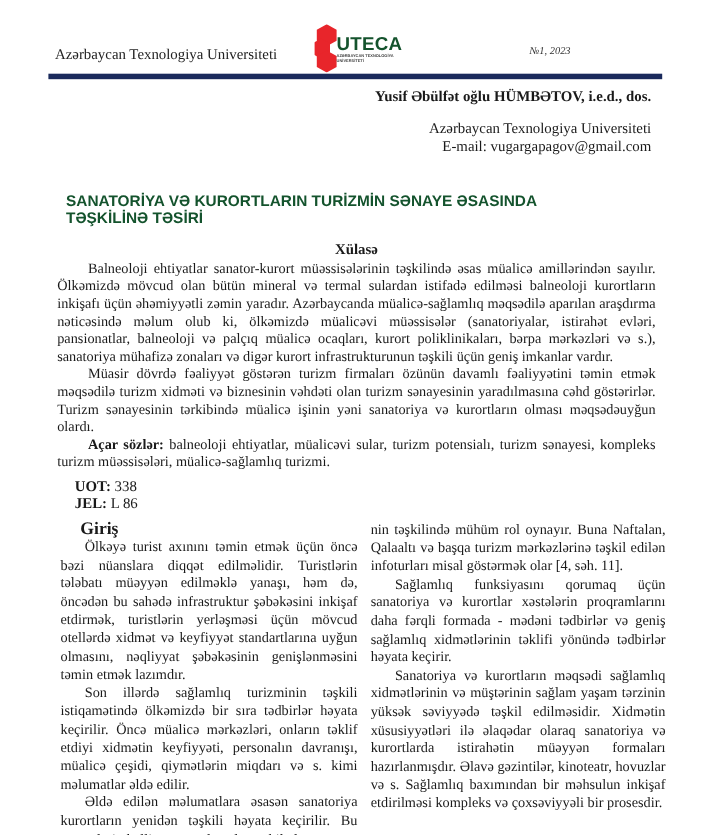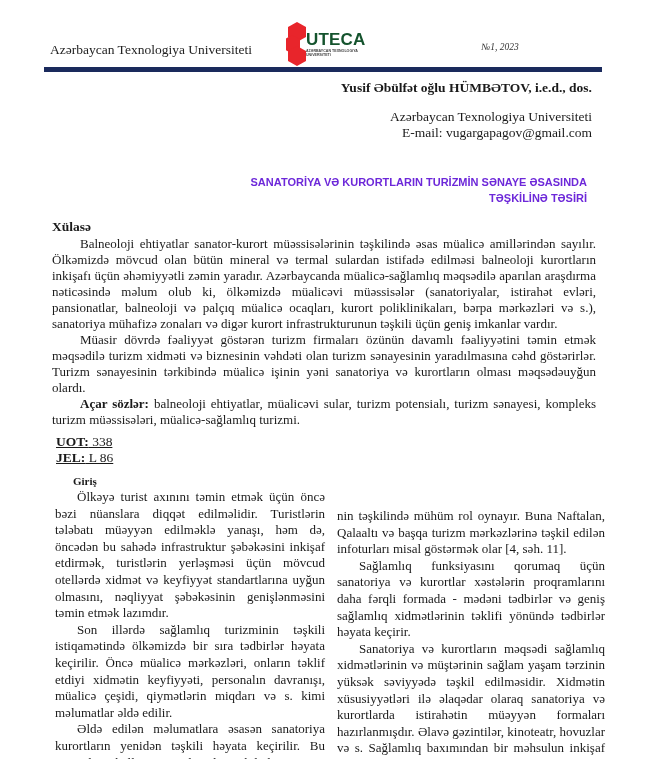--- a/index.html
+++ b/index.html
@@ -13,36 +13,36 @@
     .logo-text { position: absolute; left: 20px; top: 8px; font-family: "Liberation Sans", sans-serif; font-weight: bold; font-size: 17px; color: #14532d; letter-spacing: 0.2px; }
     .logo-sub { position: absolute; left: 20px; top: 27px; font-family: "Liberation Sans", sans-serif; font-size: 3.6px; line-height: 4px; color: #444; font-weight: bold; width: 60px; }
     .header-right { position: absolute; left: 385px; top: 40px; width: 230px; text-align: center; font-style: italic; font-size: 9.5px; color: #333; line-height: 14px; }
     .header-bar { position: absolute; left: 44px; top: 67px; width: 558px; height: 5px; background: #1a2a5c; }
 
     .authors { position: absolute; right: 55px; top: 80px; text-align: right; font-size: 13.5px; line-height: 16px; }
     .author-name { font-weight: bold; }
     .author-gap { height: 13px; }
     .affil { font-size: 13.5px; line-height: 16px; }
 
-    .title { position: absolute; left: 60px; width: 527px; top: 174px; text-align: right; font-family: "Liberation Sans", sans-serif; font-weight: bold; font-size: 11px; line-height: 16px; color: #6d28d9; }
+    .title { position: absolute; left: 60px; width: 527px; top: 174px; text-align: left; font-family: "Liberation Sans", sans-serif; font-weight: bold; font-size: 14px; line-height: 16px; color: #14532d; }
 
     .abstract { position: absolute; left: 52px; width: 544px; top: 219px; font-size: 13px; line-height: 16px; text-align: justify; }
-    .abstract-title { font-weight: bold; font-size: 13.5px; line-height: 16px; margin-bottom: 1px; }
+    .abstract-title { text-align: center; font-weight: bold; font-size: 13.5px; line-height: 16px; margin-bottom: 1px; }
     .para { text-indent: 28px; text-align: justify; }
     .kw-label { font-weight: bold; }
 
-    .codes { position: absolute; left: 56px; top: 434px; font-size: 13.5px; line-height: 16px; text-decoration: underline; }
+    .codes { position: absolute; left: 68px; top: 434px; font-size: 13.5px; line-height: 16px; }
     .codes b { font-weight: bold; }
 
     .col { position: absolute; top: 473px; width: 270px; font-size: 13px; line-height: 16.6px; text-align: justify; }
     .col-left { left: 55px; }
     .col-right { left: 337px; width: 268px; }
-    .section-title { font-weight: bold; font-size: 11px; padding-left: 18px; line-height: 16px; }
+    .section-title { font-weight: bold; font-size: 16px; padding-left: 18px; line-height: 16px; }
     .col .para { text-indent: 22px; }
-    .col .noindent { text-indent: 0; margin-top: 35px; }
+    .col .noindent { text-indent: 0; }
   </style>
 </head>
 <body>
 
 <div class="header">
   <div class="header-left">Azərbaycan Texnologiya Universiteti</div>
 
   <div class="logo">
     <svg class="logo-hex" width="22" height="44" viewBox="0 0 22 44">
       <polygon points="11,0 20,5 20,15 11,20 2,15 2,5" fill="#e8252b"></polygon>

